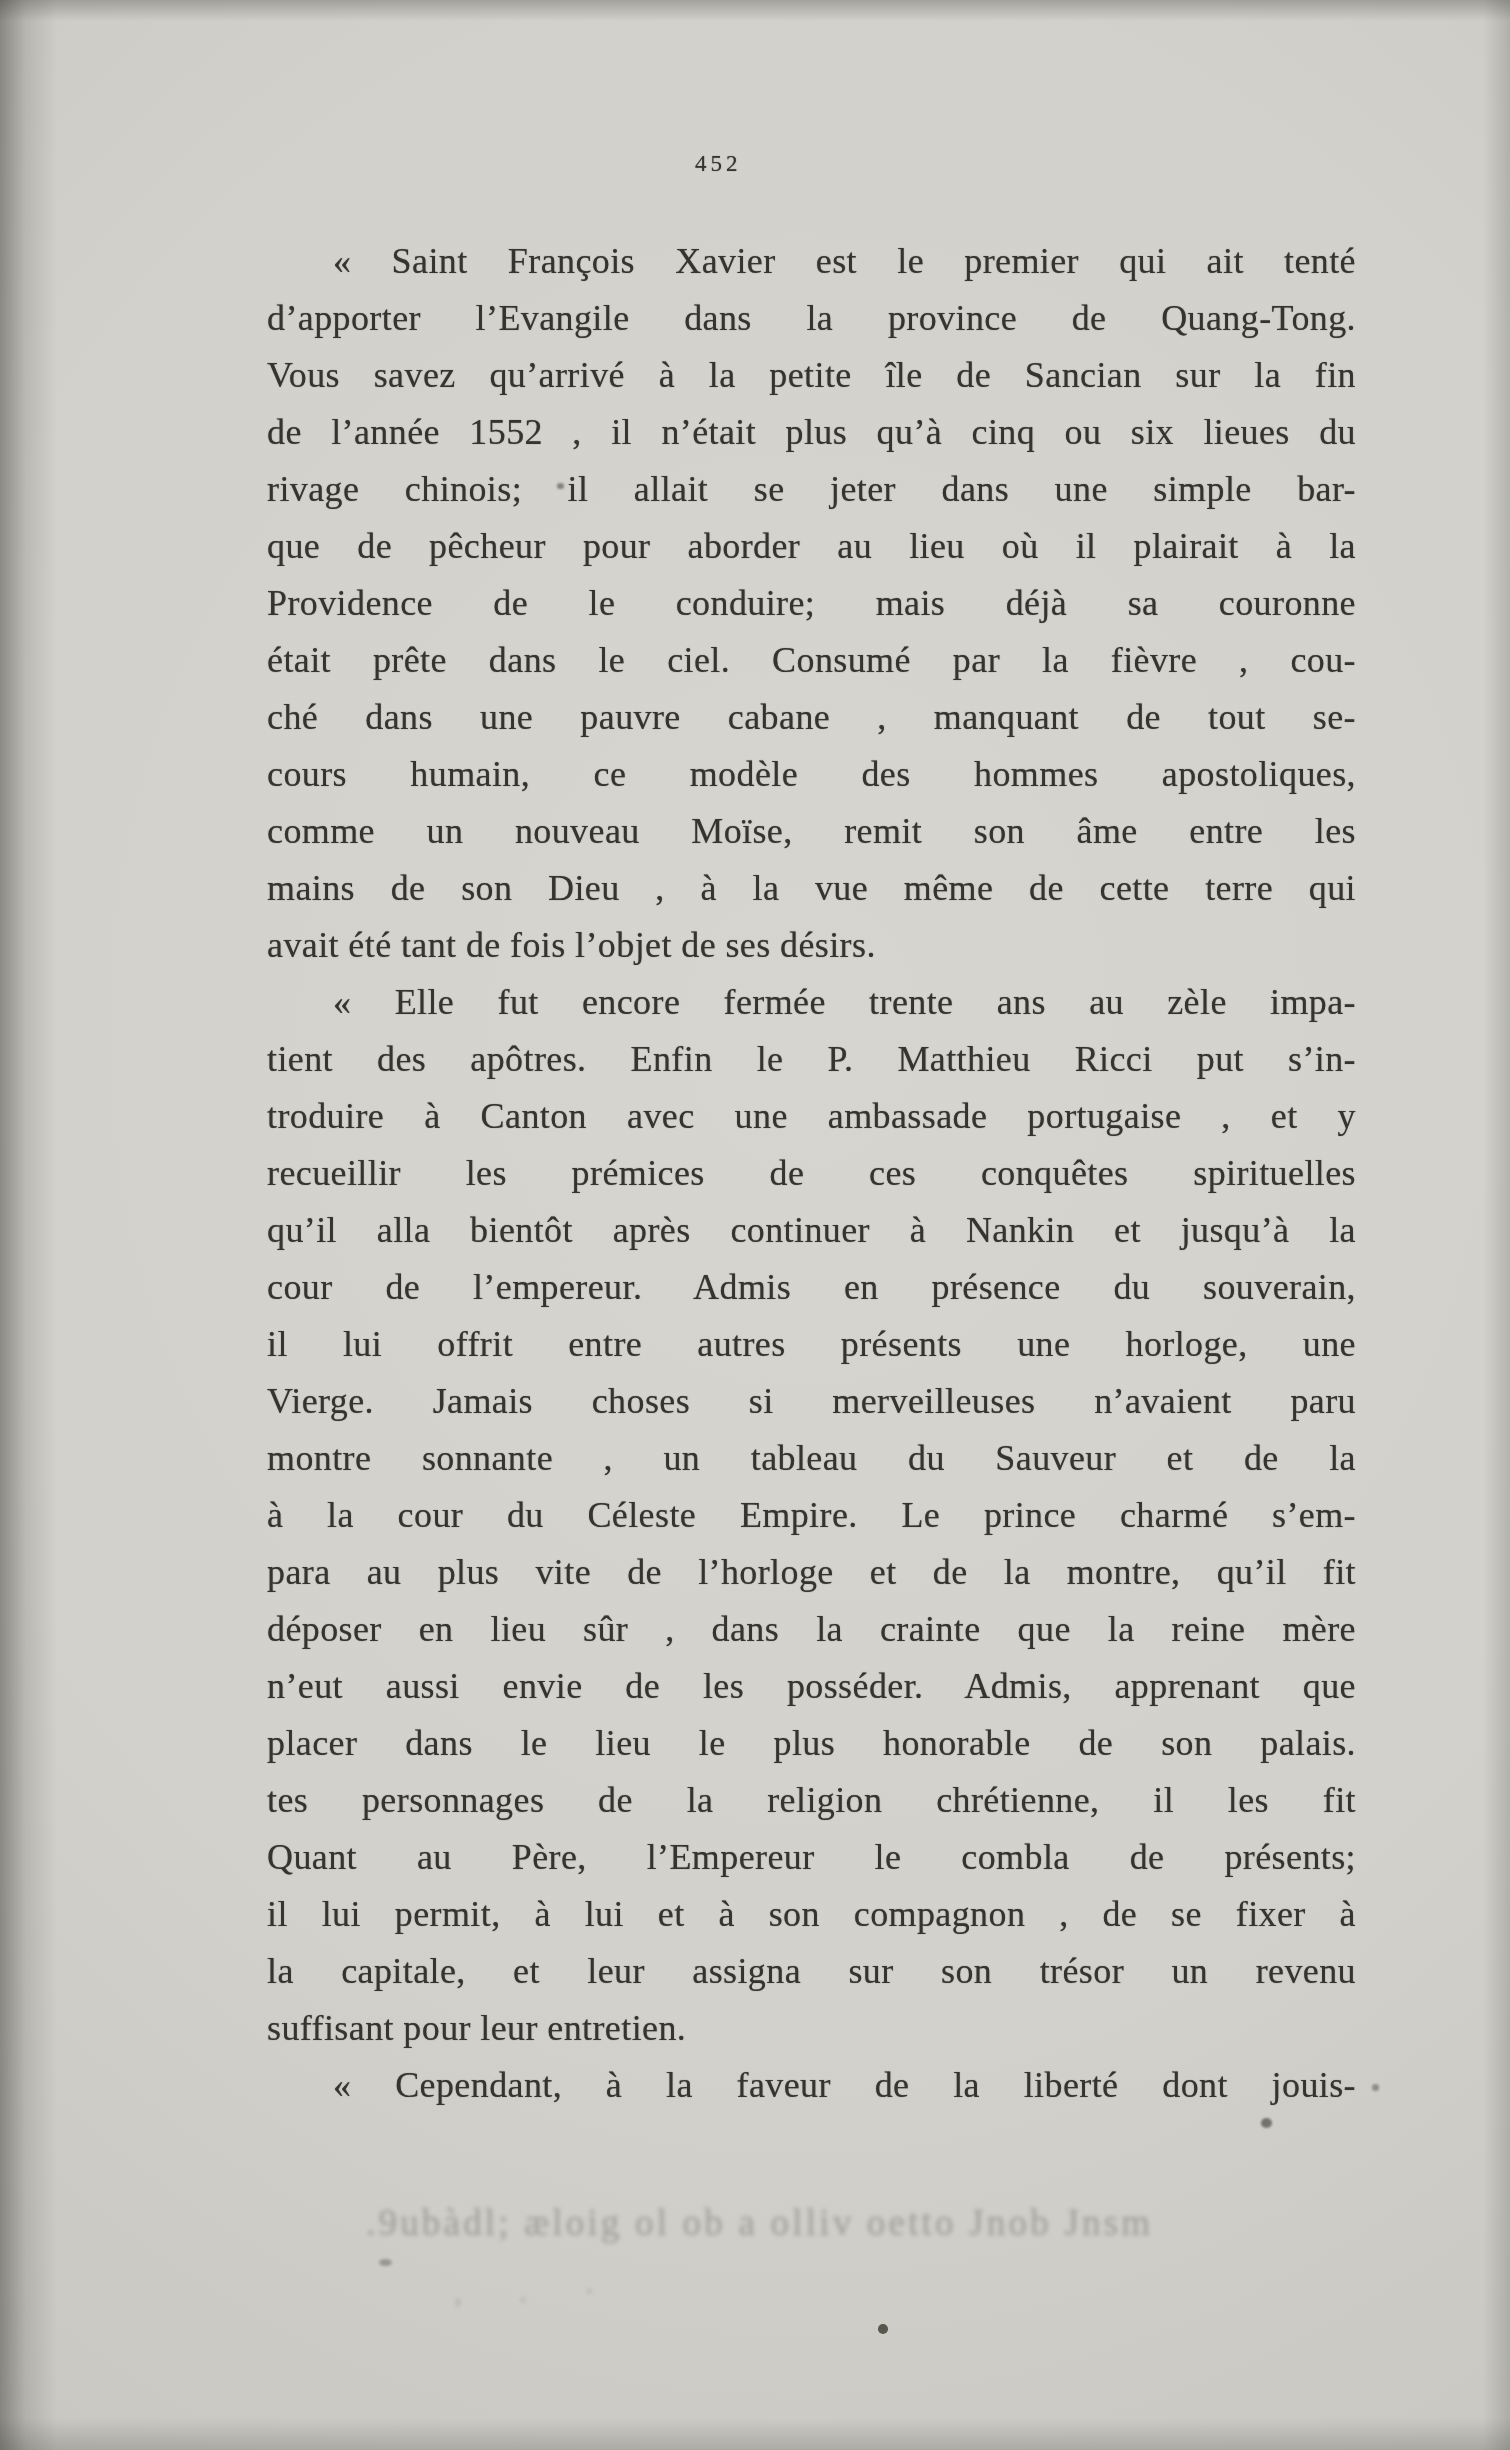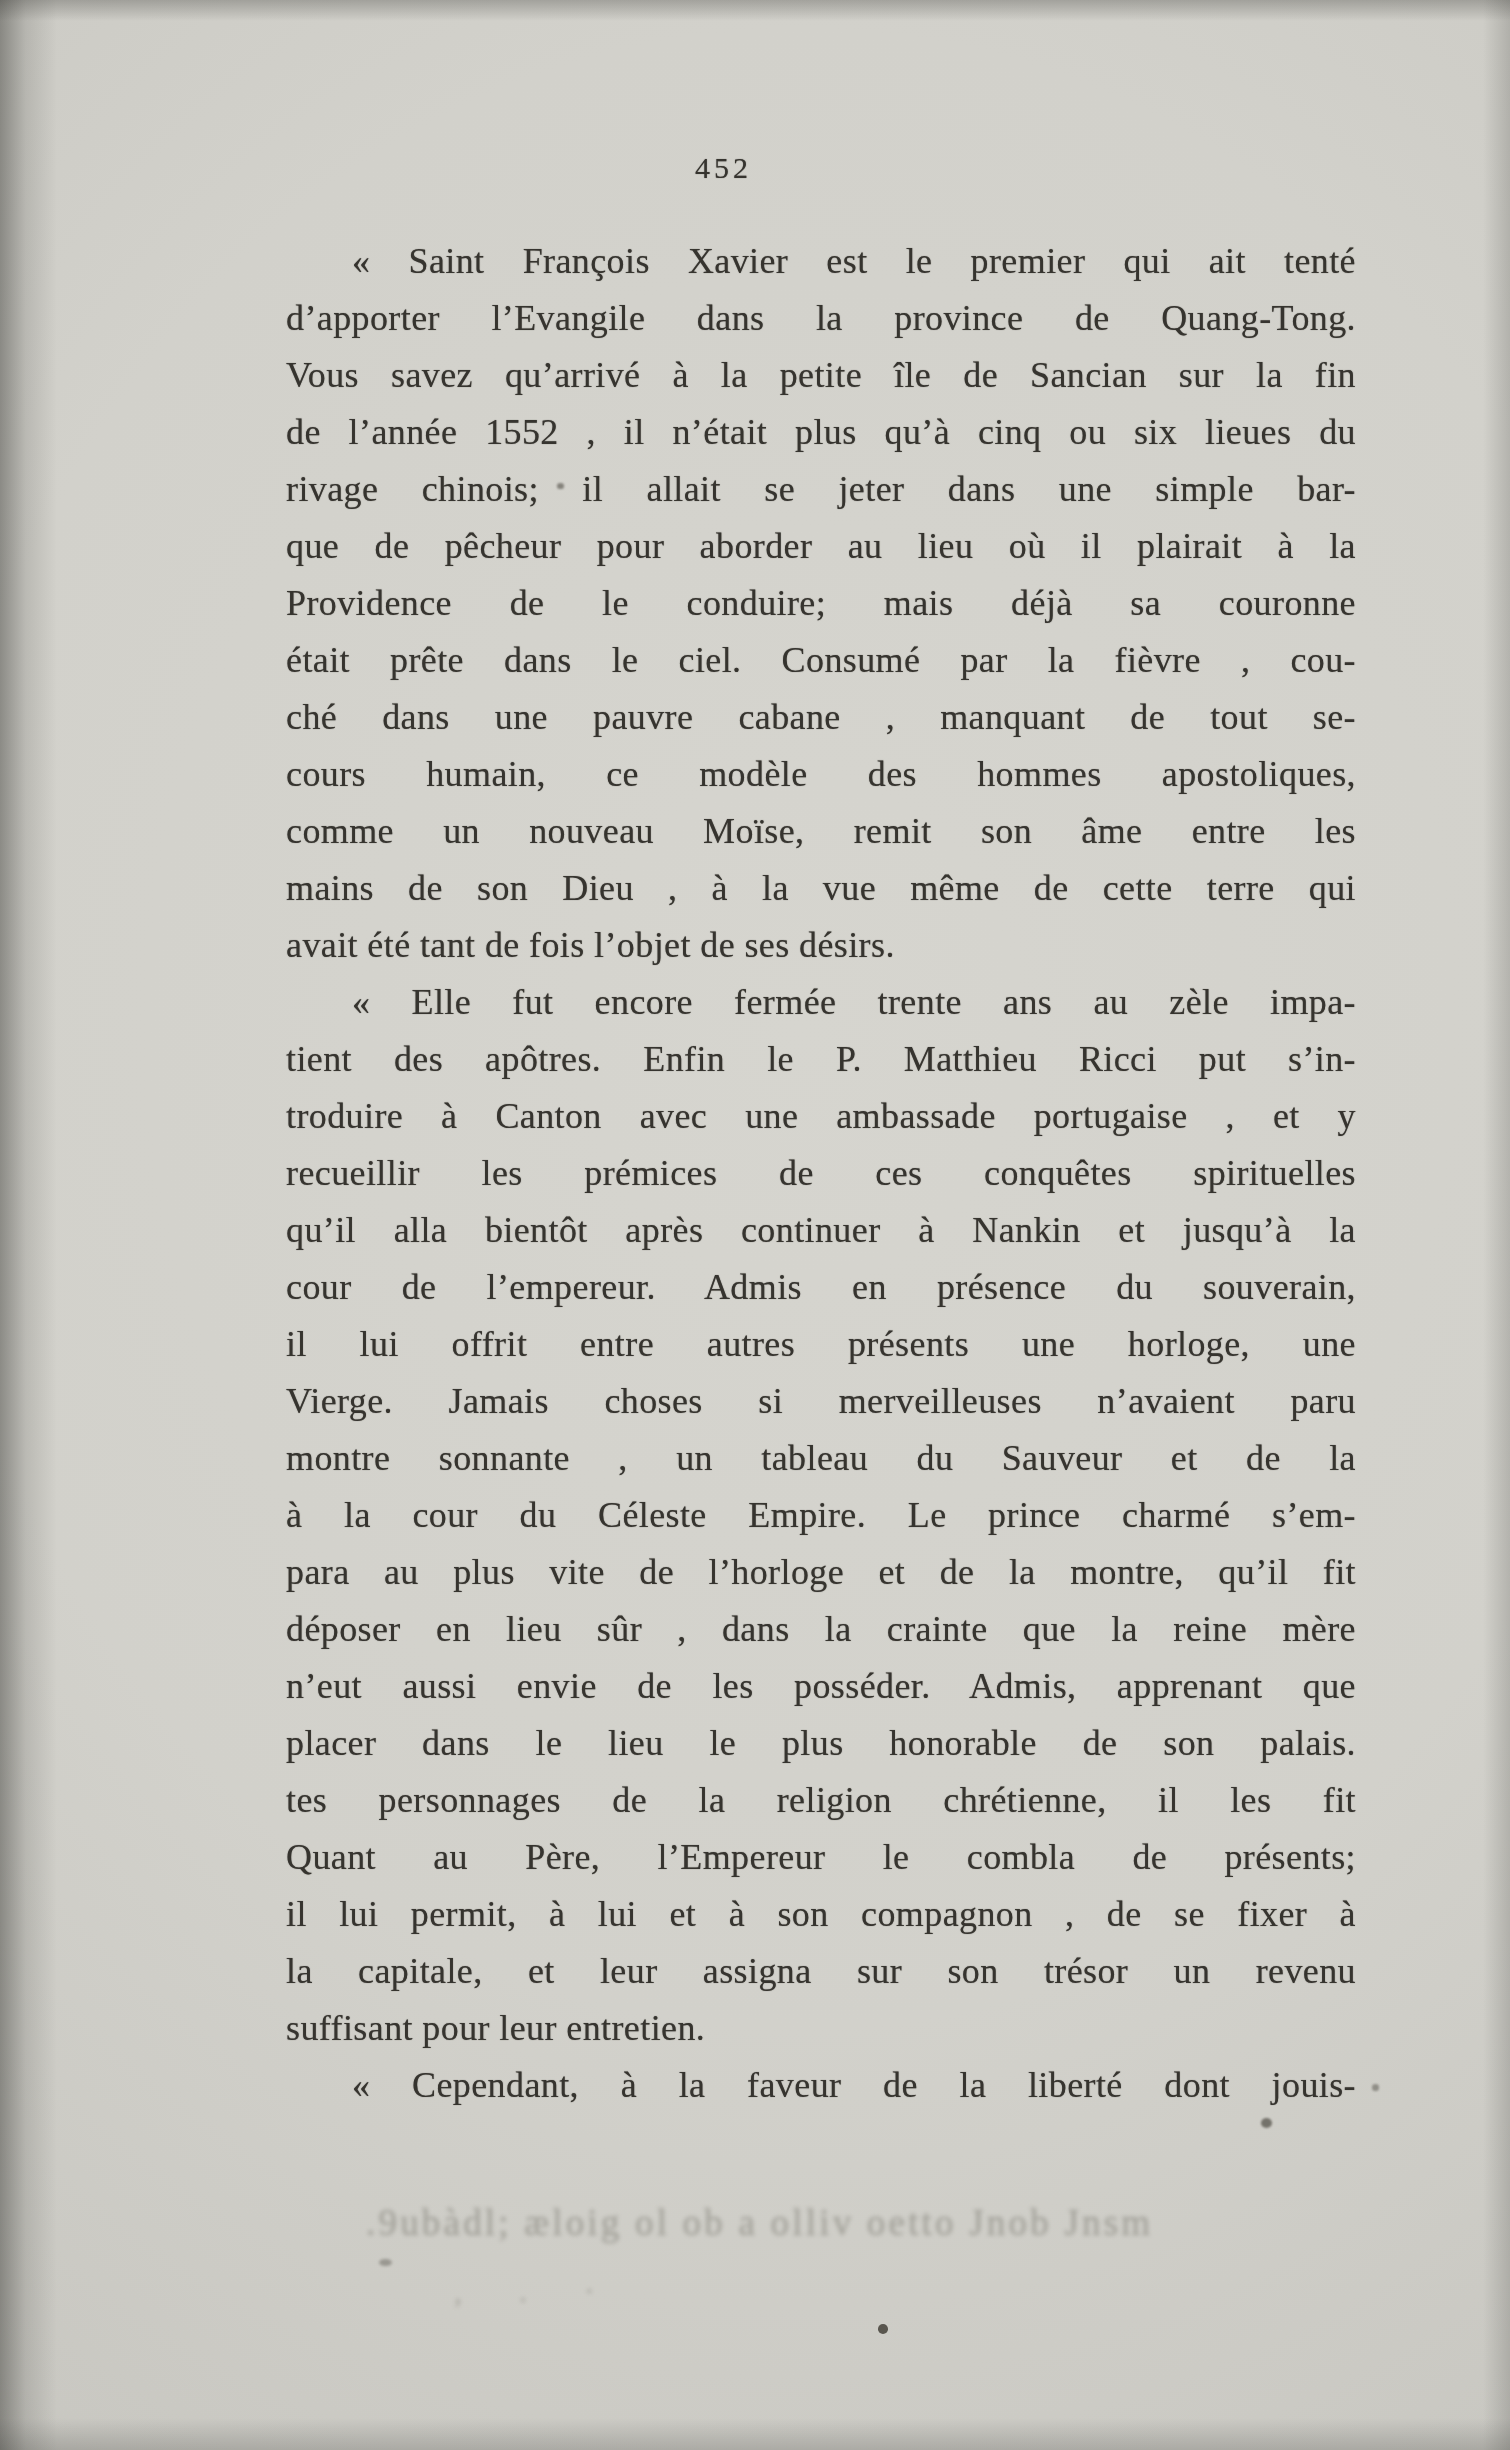--- a/index.html
+++ b/index.html
@@ -38,38 +38,37 @@
     background: linear-gradient(0deg, rgba(42,42,38,0.20), rgba(42,42,38,0) 100%);
   }
   .edge-right {
     right: 0; top: 0; width: 27.5px; height: 100%;
     background: linear-gradient(270deg, rgba(42,42,38,0.18), rgba(42,42,38,0) 100%);
   }
   .pagenum {
     position: absolute;
     top: 151px;
     left: 695px;
-    font-size: 30px;
+    font-size: 23px;
     letter-spacing: 4px;
     text-shadow: 0 0 1.1px rgba(48,45,40,0.6);
   }
   .textblock {
     position: absolute;
     left: 267px;
     top: 233px;
     width: 1089px;
     font-size: 36px;
     line-height: 57px;
     letter-spacing: 0.4px;
   }
   .line {
     text-align: justify;
     text-align-last: justify;
     text-shadow: 0 0 1.1px rgba(48,45,40,0.58);
-    margin-left: 19px;
   }
   .line.indent {
     text-indent: 66px;
   }
   .line.end {
     text-align-last: left;
   }
   .bleed {
     position: absolute;
     color: #6d6b61;

